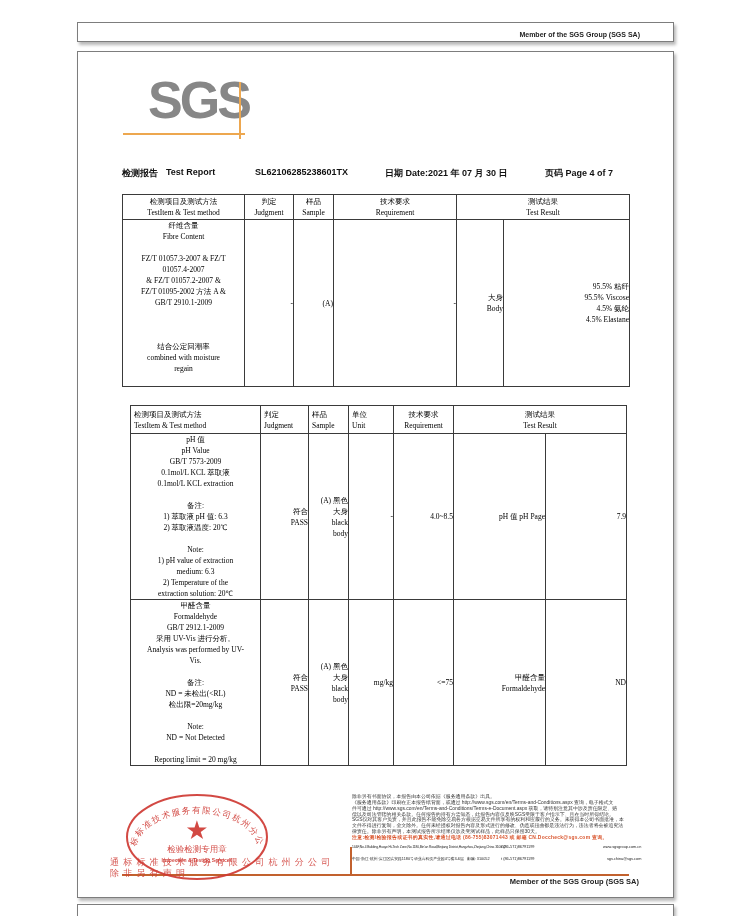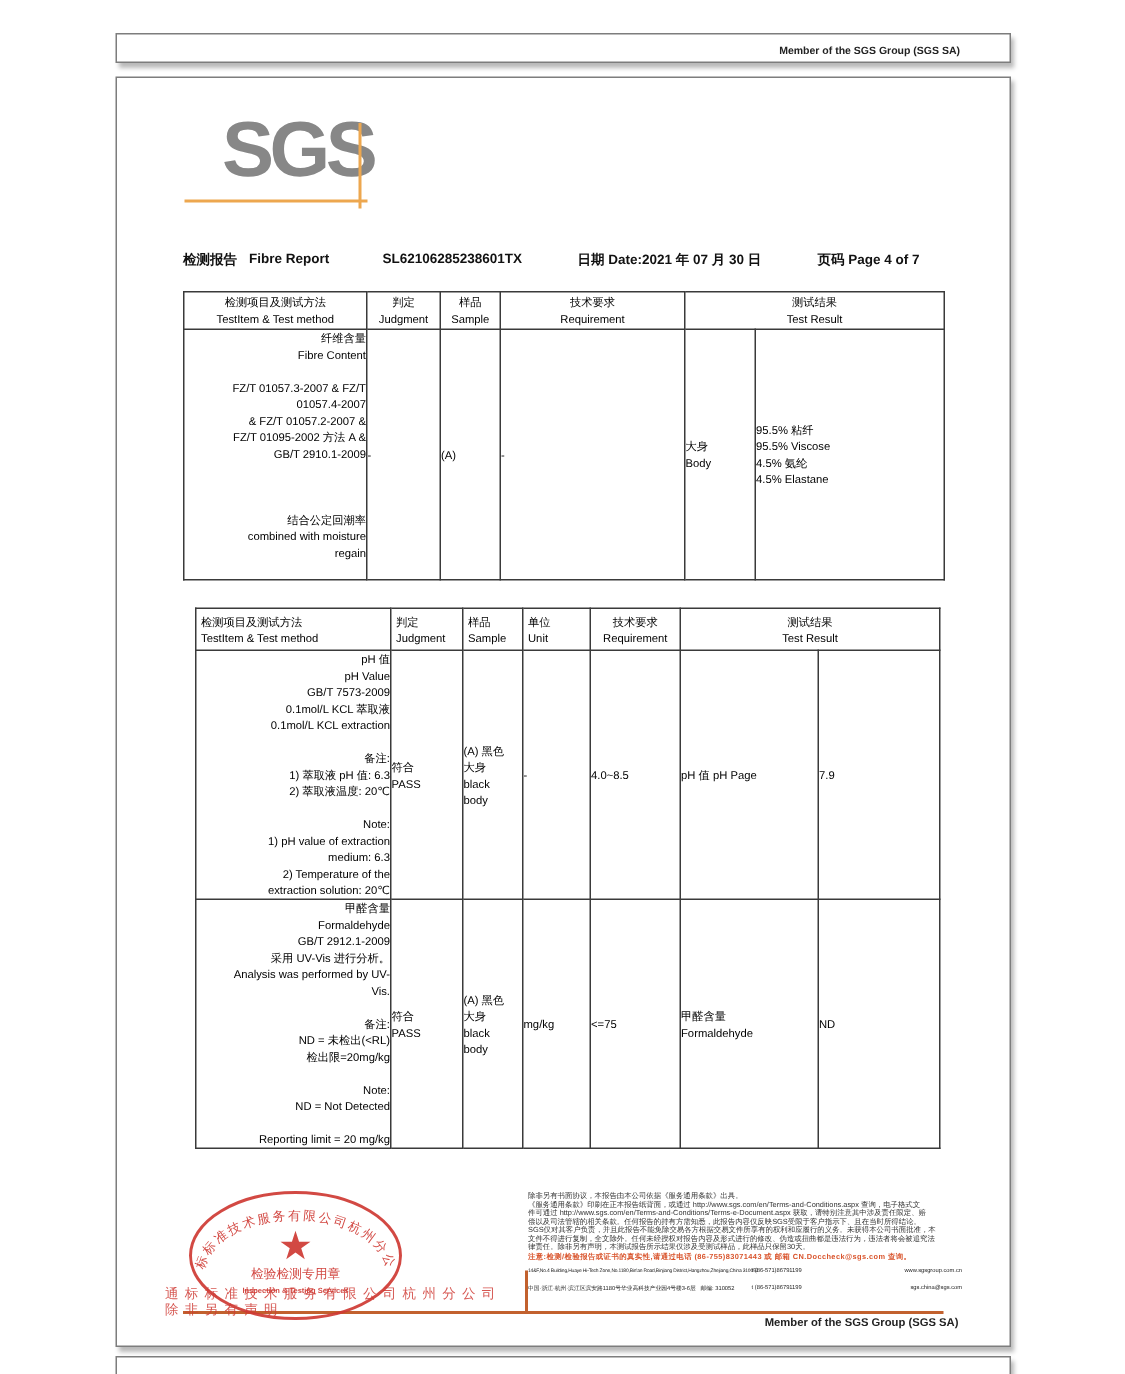--- a/index.html
+++ b/index.html
@@ -36,26 +36,26 @@
   #next-page .cross-v{left:161px;top:17px;height:28px;}
   
   .rpt-head{position:absolute;left:44px;top:115px;width:507px;height:14px;font-size:9px;font-weight:bold;white-space:nowrap;}
   .rpt-head span{position:absolute;top:0;}
   
   table.t{
     position:absolute;border-collapse:collapse;table-layout:fixed;
     font-size:7.5px;line-height:11px;color:#000;
   }
   table.t th,table.t td{
-    border:1px solid #3a3a3a;padding:0;white-space:pre-line;overflow:hidden;
+    border:1px solid #3a3a3a;padding:0;white-space:pre-line;overflow:hidden;font-family:Liberation Serif, serif;
   }
   table.t th{font-weight:normal;text-align:center;vertical-align:middle;}
   table.t th.hl{text-align:left;padding-left:3px;}
-  td.method{text-align:right;vertical-align:top;padding:1px 2px 0 2px;}
-  td.c{text-align:left;vertical-align:middle;}
+  td.method{text-align:center;vertical-align:top;padding:1px 2px 0 2px;}
+  td.c{text-align:right;vertical-align:middle;}
   #fibre-table{left:44px;top:142px;width:507px;}
   #chem-table{left:52px;top:353px;width:496px;}
   
   .fineprint{
     position:absolute;left:274px;top:742px;width:530px;
     transform:scale(0.548);transform-origin:0 0;color:#333;
   }
   .terms{font-size:9px;line-height:10.5px;white-space:pre-line;}
   .notice{font-size:9px;line-height:11px;font-weight:bold;color:#d9542c;letter-spacing:.5px;margin-top:1px;white-space:nowrap;}
   .addr-row{position:relative;height:16px;margin-top:5px;white-space:nowrap;color:#222;}
@@ -83,21 +83,21 @@
 </div>
 
 <div class="page" id="main-page">
 
   <div class="sgs-logo">SGS</div>
   <div class="cross-v"></div>
   <div class="cross-h"></div>
 
   <div class="rpt-head">
     <span style="left:0;">检测报告</span>
-    <span style="left:44px;">Fibre Report</span>
+    <span style="left:44px;">Test Report</span>
     <span style="left:133px;">SL62106285238601TX</span>
     <span style="left:263px;">日期 Date:2021 年 07 月 30 日</span>
     <span style="left:423px;text-align:center;">页码 Page 4 of 7</span>
   </div>
 
   <table class="t" id="fibre-table">
     <colgroup>
       <col style="width:122px">
         <col style="width:49px">
         <col style="width:40px">

